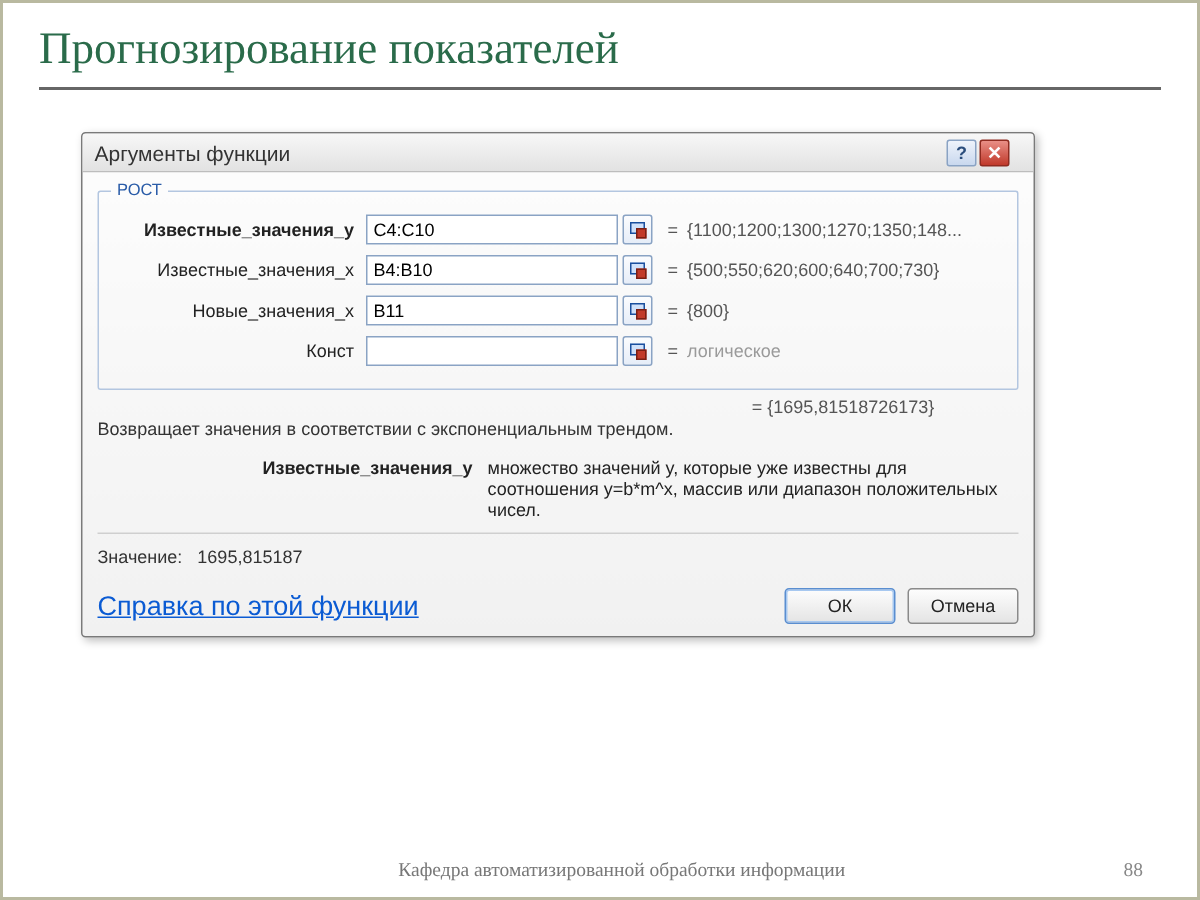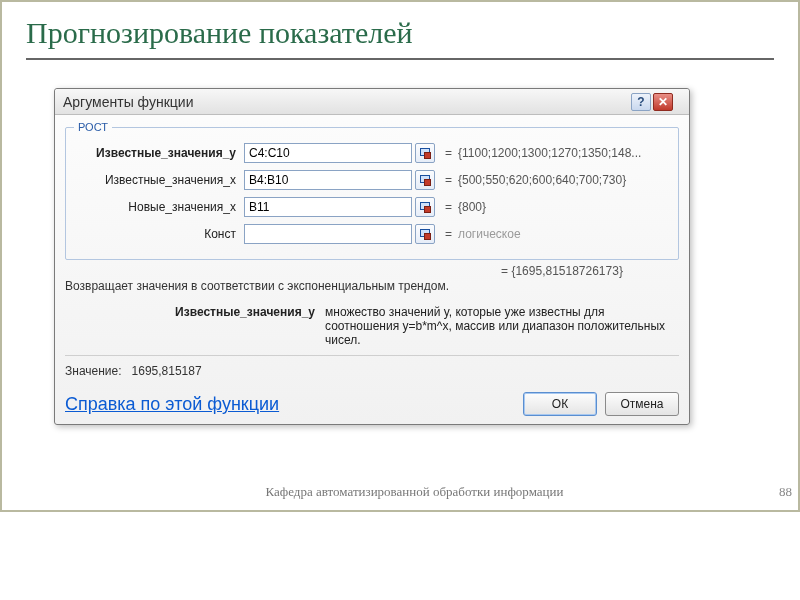--- a/index.html
+++ b/index.html
@@ -6,21 +6,21 @@
   body {
     font-family: "Segoe UI", Tahoma, Arial, sans-serif;
     background: #fff;
     width: 800px;
     height: 600px;
     position: relative;
     overflow: hidden;
   }
   .slide {
     width: 800px;
-    height: 512px;
+    height: 600px;
     border: 2px solid #b9b9a0;
     position: relative;
     background: #fff;
   }
   .slide-title {
     font-family: "Times New Roman", Georgia, serif;
     color: #2a6b4a;
     font-size: 30px;
     padding: 14px 24px 0 24px;
     font-weight: normal;
@@ -229,21 +229,21 @@
     width: 100%;
     text-align: center;
     font-family: "Times New Roman", Georgia, serif;
     font-size: 13px;
     color: #777;
     padding-left: 29px;
   }
   .page-num {
     position: absolute;
     bottom: 10px;
-    right: 6px;
+    right: 36px;
     font-family: "Times New Roman", Georgia, serif;
     font-size: 13px;
     color: #888;
   }
 </style>
 </head>
 <body>
 
 <div class="slide">
 

